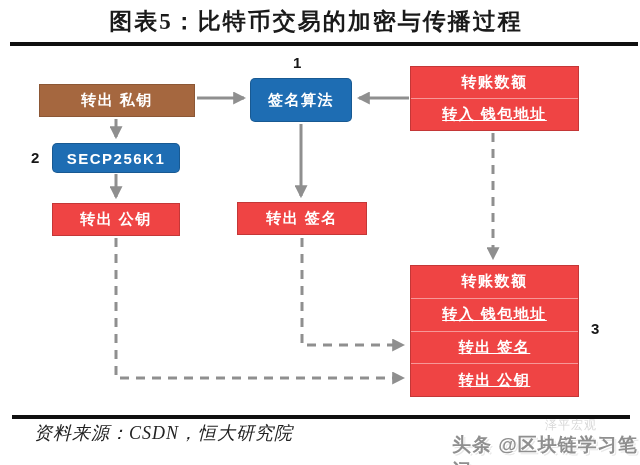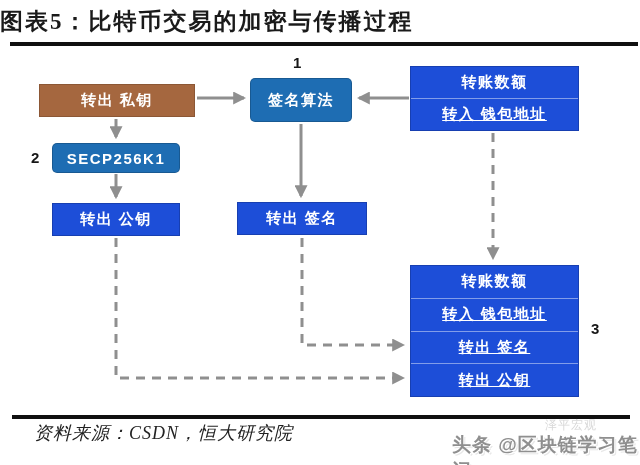--- a/index.html
+++ b/index.html
@@ -2,35 +2,35 @@
 <html><head>
 <meta charset="utf-8">
 <style>
   html,body{margin:0;padding:0;}
   body{
     width:640px;height:465px;position:relative;background:#ffffff;overflow:hidden;
     font-family:"Liberation Sans","DejaVu Sans",sans-serif;
   }
   .abs{position:absolute;}
   .title{
-    left:0;top:6px;width:632px;text-align:left;
+    left:0;top:6px;width:632px;text-align:center;
     font-family:"Liberation Serif","DejaVu Serif",serif;
     font-weight:bold;font-size:23px;color:#1a1a1a;letter-spacing:2px;
   }
   .rule{background:#101010;height:4px;}
   .rule-top{left:10px;top:42px;width:628px;}
   .rule-bottom{left:12px;top:415px;width:618px;}
   .node{
     display:flex;align-items:center;justify-content:center;
     color:#ffffff;font-weight:bold;font-size:15px;letter-spacing:1.5px;
     box-sizing:border-box;
   }
   .brown{background:#A5673F;border:1px solid rgba(0,0,0,0.15);}
   .blue{background:#1E6DB3;border-radius:5px;border:1px solid rgba(0,0,0,0.18);}
-  .teal{background:#1d4ed8;border:1px solid rgba(0,0,0,0.18);}
+  .teal{background:#ef4444;border:1px solid rgba(0,0,0,0.18);}
   .stack{flex-direction:column;padding:0;align-items:stretch;}
   .stack .row{
     flex:1;display:flex;align-items:center;justify-content:center;
     letter-spacing:1.5px;
   }
   .stack .row + .row{border-top:1px solid rgba(255,255,255,0.45);text-decoration:underline;}
   .stepnum{
     font-size:15px;font-weight:bold;color:#161616;
     font-family:"Liberation Sans","DejaVu Sans",sans-serif;
   }

